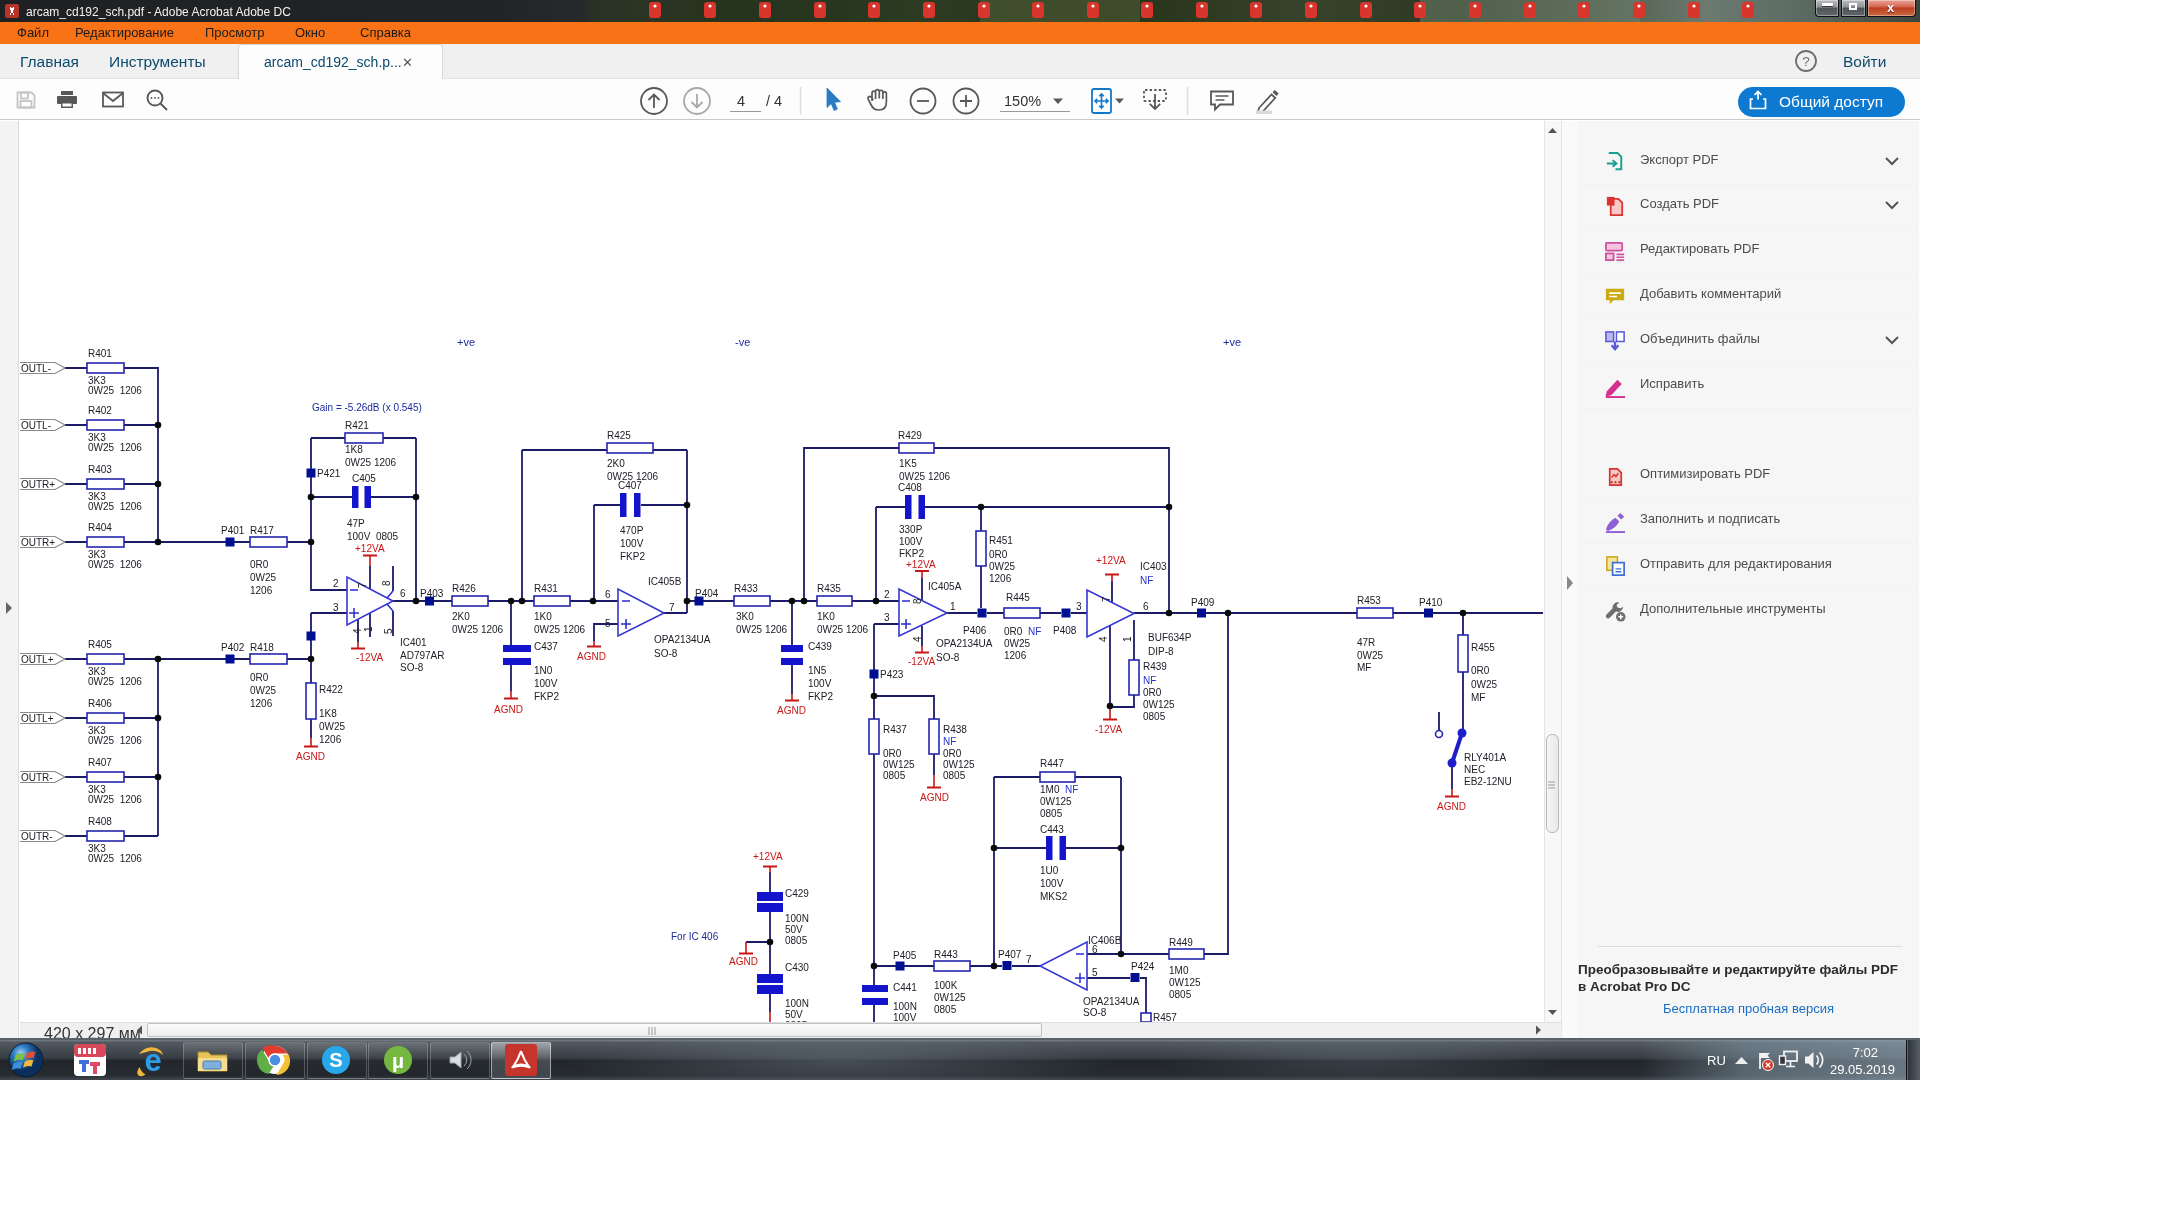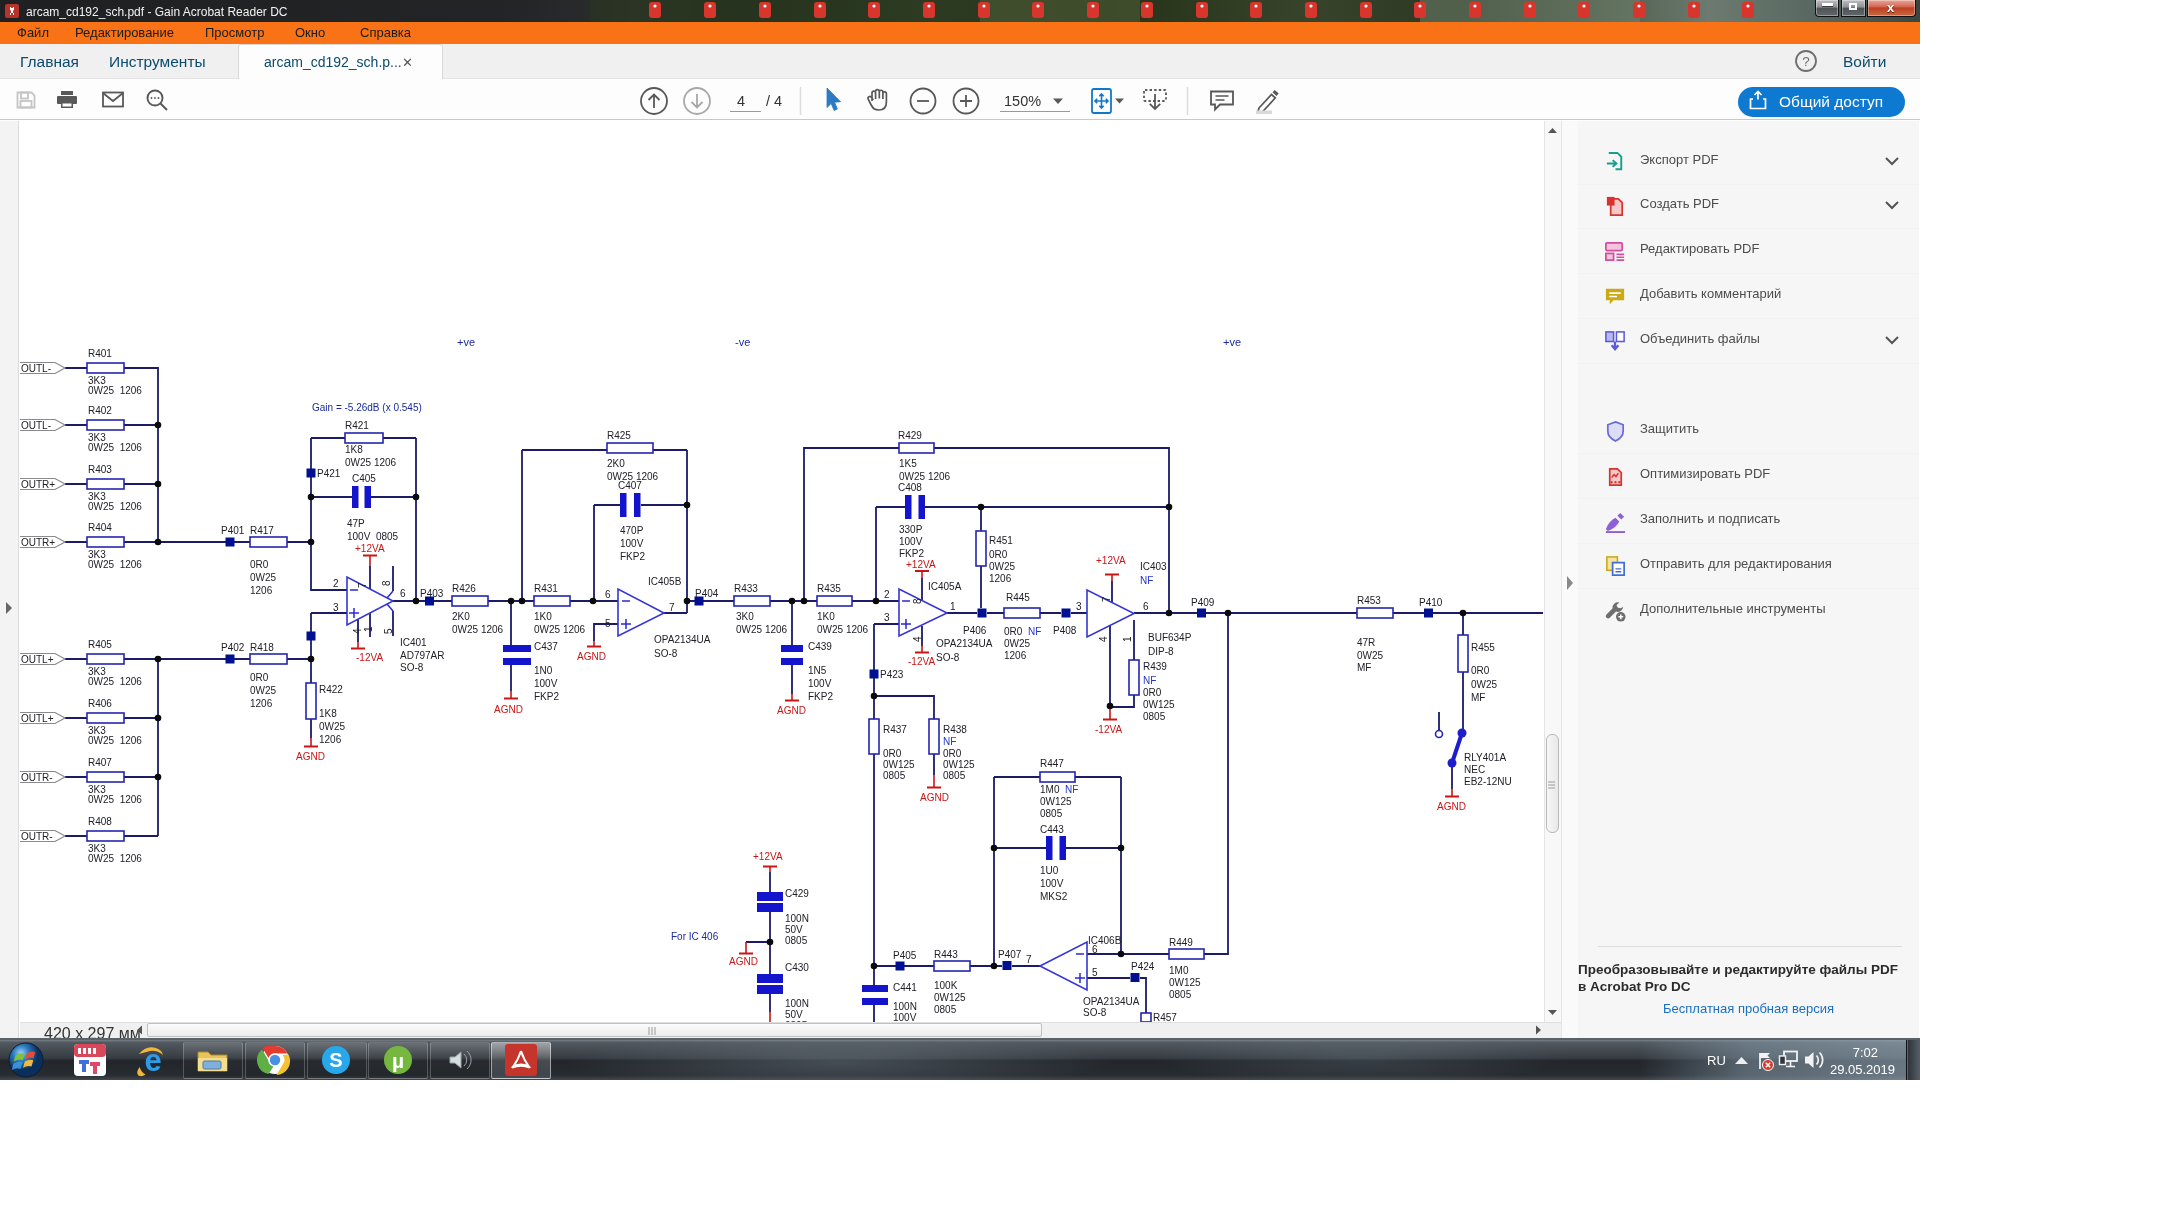--- a/index.html
+++ b/index.html
@@ -78,21 +78,21 @@
       <use href="#rb" x="1366" y="10"></use>
       <use href="#rb" x="1420" y="10"></use>
       <use href="#rb" x="1475" y="10"></use>
       <use href="#rb" x="1530" y="10"></use>
       <use href="#rb" x="1584" y="10"></use>
       <use href="#rb" x="1639" y="10"></use>
       <use href="#rb" x="1694" y="10"></use>
       <use href="#rb" x="1748" y="10"></use>
   </svg>
   <div class="abs" id="titleicon"></div>
-  <div class="abs" id="titletext">arcam_cd192_sch.pdf - Gain Acrobat Reader DC</div>
+  <div class="abs" id="titletext">arcam_cd192_sch.pdf - Adobe Acrobat Adobe DC</div>
   <div class="abs winbtn" id="btnmin">
       <span class="winglyph" style="left:6px;top:3px;width:11px;height:3px;background:#fff;box-shadow:0 1px 1px #333"></span>
     </div>
   <div class="abs winbtn" id="btnmax">
       <span class="winglyph" style="left:7px;top:3px;width:8px;height:7px;border:2px solid #fff;background:transparent"></span>
     </div>
   <div class="abs winbtn" id="btnclose">
       <span class="winglyph" style="left:19px;top:0px;font-size:13px;text-shadow:0 1px 1px #5a1505">x</span>
     </div>
   <div class="abs" id="menubar">
@@ -663,25 +663,26 @@
       <svg class="picon" viewBox="0 0 24 24">
           <rect x="2" y="2" width="8" height="10" fill="#b9b9f2" stroke="#5a5ad8" stroke-width="1.6"></rect>
           <rect x="13" y="2" width="8" height="10" fill="#fff" stroke="#5a5ad8" stroke-width="1.6"></rect>
           <path d="M11.5 12 v7 M8 16 l3.5 4 3.5-4" fill="none" stroke="#5a5ad8" stroke-width="2.4"></path>
         </svg>
       <span class="ptxt">Объединить файлы</span>
       <svg class="chev" width="14" height="9">
           <path d="M1 1 l6 6 6-6" fill="none" stroke="#555" stroke-width="2"></path>
         </svg>
     </div>
-    <div class="prow" style="top:288px">
-      <svg class="picon" viewBox="0 0 24 24">
-          <path d="M12 2 l8 3 v7 c0 5 -4 8 -8 10 c-4 -2 -8 -5 -8 -10 v-7 z" fill="#dcdcf7" stroke="#6a6ad8" stroke-width="1.8"></path>
-        </svg>
-      <span class="ptxt">Защитить</span>
+    <div class="prow" style="top:243px">
+      <svg class="picon" viewBox="0 0 24 24">
+          <path d="M3 17 L14 5 l4.5 4.5 L7.5 21 l-6 1.5 z" fill="#d6308f"></path>
+          <path d="M2 23 h20" stroke="#d6308f" stroke-width="2"></path>
+        </svg>
+      <span class="ptxt">Исправить</span>
     </div>
     <div class="prow" style="top:333px">
       <svg class="picon" viewBox="0 0 24 24">
           <path d="M6 4 h8 l4 4 v13 h-12 z" fill="#f7c8c8" stroke="#d8332e" stroke-width="1.8"></path>
           <path d="M8 13 l2.5-3 2 2 2.5-3.5" fill="none" stroke="#d8332e" stroke-width="1.6"></path>
           <circle cx="8" cy="18" r="1.2" fill="#d8332e"></circle>
           <circle cx="12" cy="18" r="1.2" fill="#d8332e"></circle>
           <circle cx="16" cy="18" r="1.2" fill="#d8332e"></circle>
         </svg>
       <span class="ptxt">Оптимизировать PDF</span>

